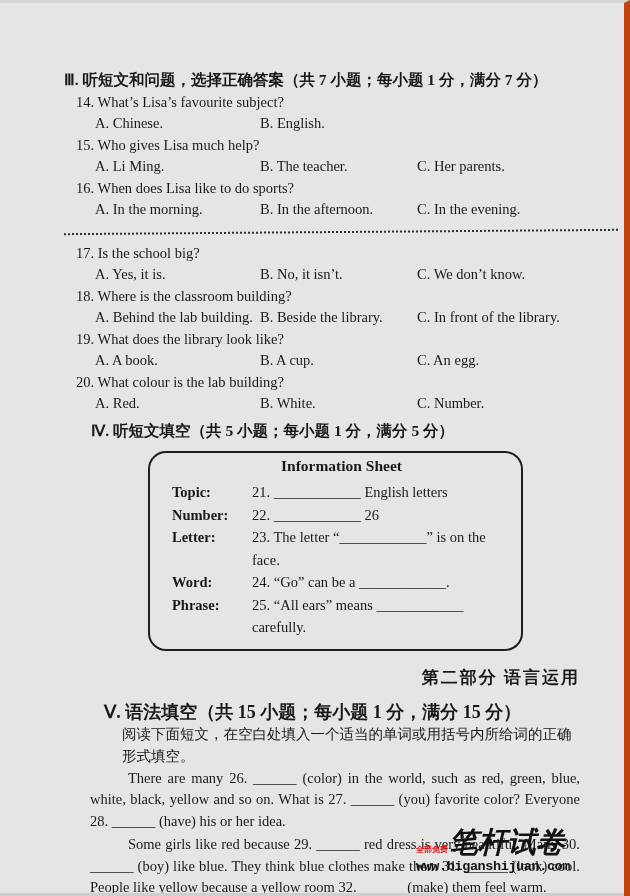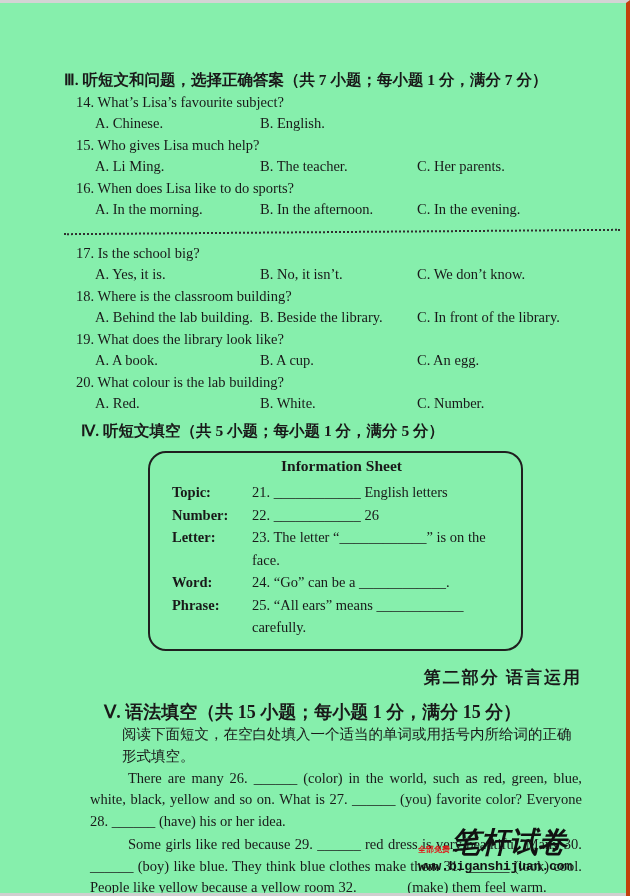--- a/index.html
+++ b/index.html
@@ -6,40 +6,40 @@
   html, body { background: #ffffff; }
   body {
     width: 630px; height: 896px;
     font-family: "Liberation Serif", serif;
     color: #191919;
     overflow: hidden;
   }
   .page {
     position: relative;
     width: 630px; height: 896px;
-    background: #86efac;
+    background: #e5e5e5;
     border-top: 3px solid #d4d4d4;
-    border-right: 4px solid #c2410c;
+    border-right: 6px solid #c2410c;
   }
   .bottom-strip {
     position: absolute; left: 0; bottom: 0;
     width: 100%; height: 3px; background: #cfcfcf;
   }
   .content {
     padding: 66px 44px 0 64px;
     font-size: 14.5px;
     line-height: 21px;
   }
   .sec-heading {
     font-size: 15.5px;
     font-weight: 700;
     line-height: 22px;
     font-family: "Liberation Serif", serif;
   }
-  .sec-heading.indent1 { margin-left: 17px; margin-top: 6px; }
+  .sec-heading.indent1 { margin-left: 27px; margin-top: 6px; }
   .q-text { margin-left: 12px; margin-top: 1px; }
   .q-options {
     display: grid;
     grid-template-columns: 165px 157px 1fr;
     margin-left: 31px;
     white-space: nowrap;
   }
   .dotted-sep {
     border-top: 2.5px dotted #2e2e2e;
     margin: 11px -38px 10px 0;

